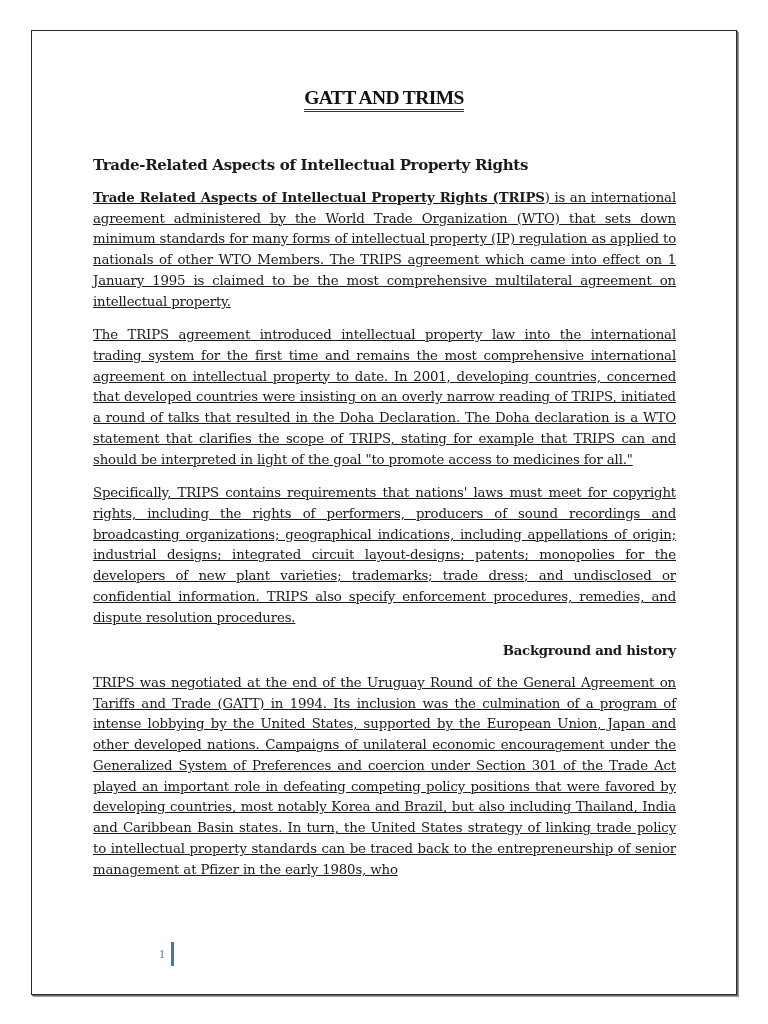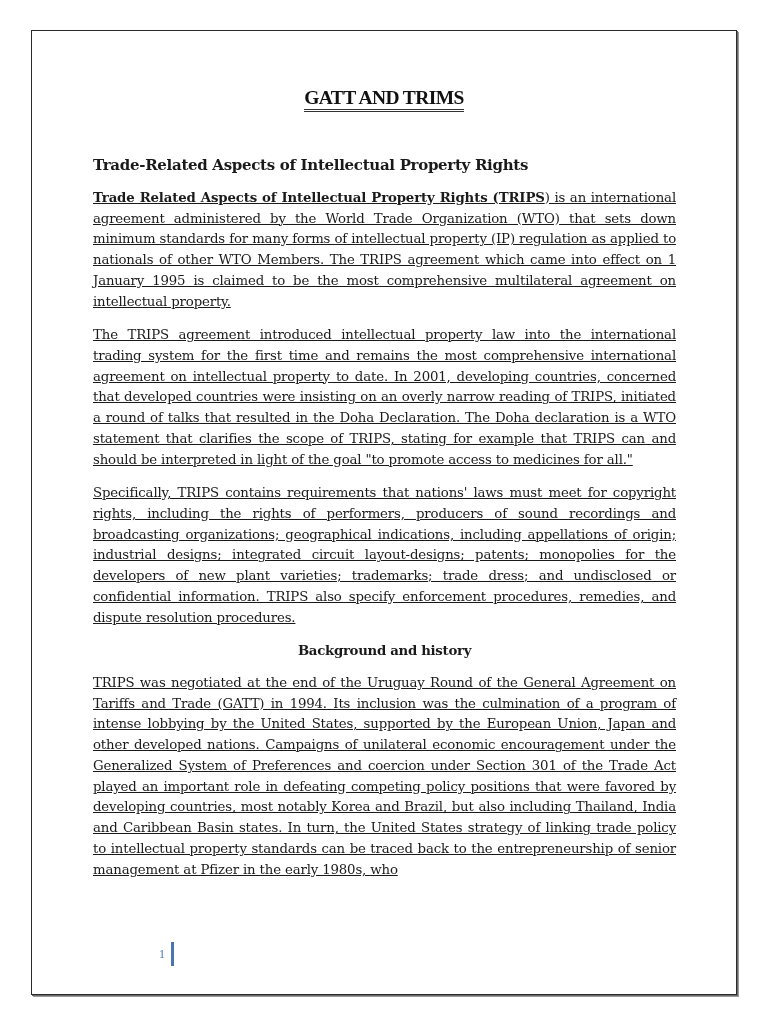--- a/index.html
+++ b/index.html
@@ -64,21 +64,21 @@
     margin: 0 0 12.4px 0;
     text-decoration: underline;
   }
   .para b {
     font-weight: bold;
   }
   .bg-heading {
     font-weight: bold;
     margin: 0 0 11px 0;
     letter-spacing: -0.3px;
-    text-align: center;
+    text-align: right;
   }
   .footer {
     position: absolute;
     left: 127px;
     top: 910px;
     height: 26px;
     display: flex;
     align-items: center;
   }
   .page-num {

